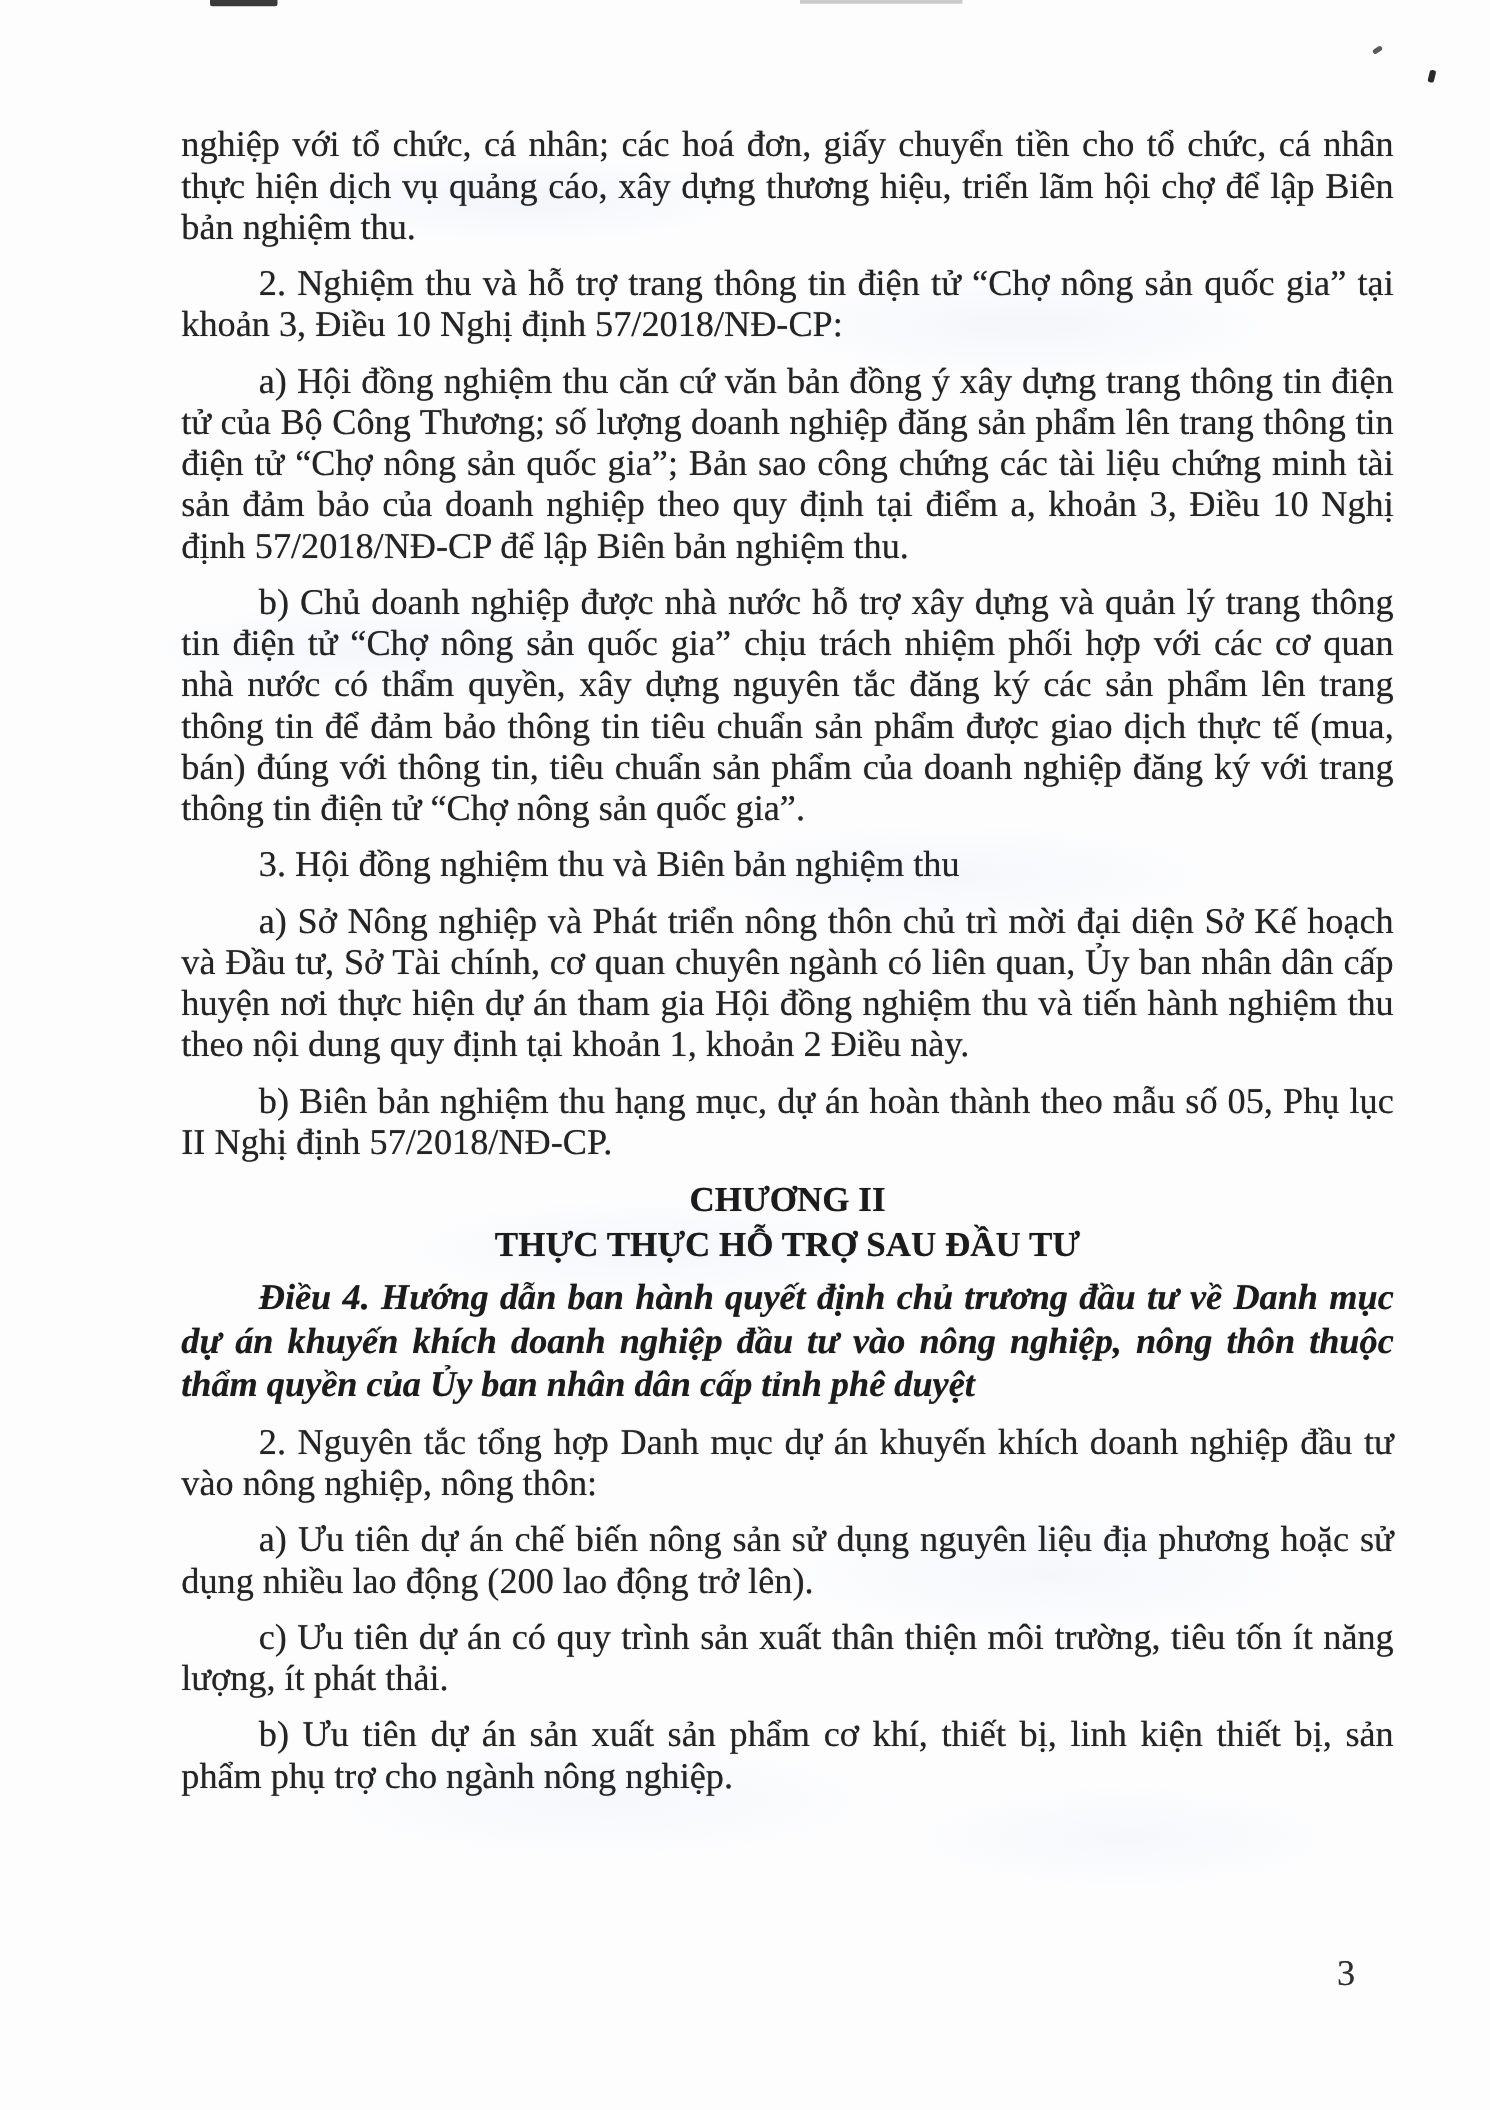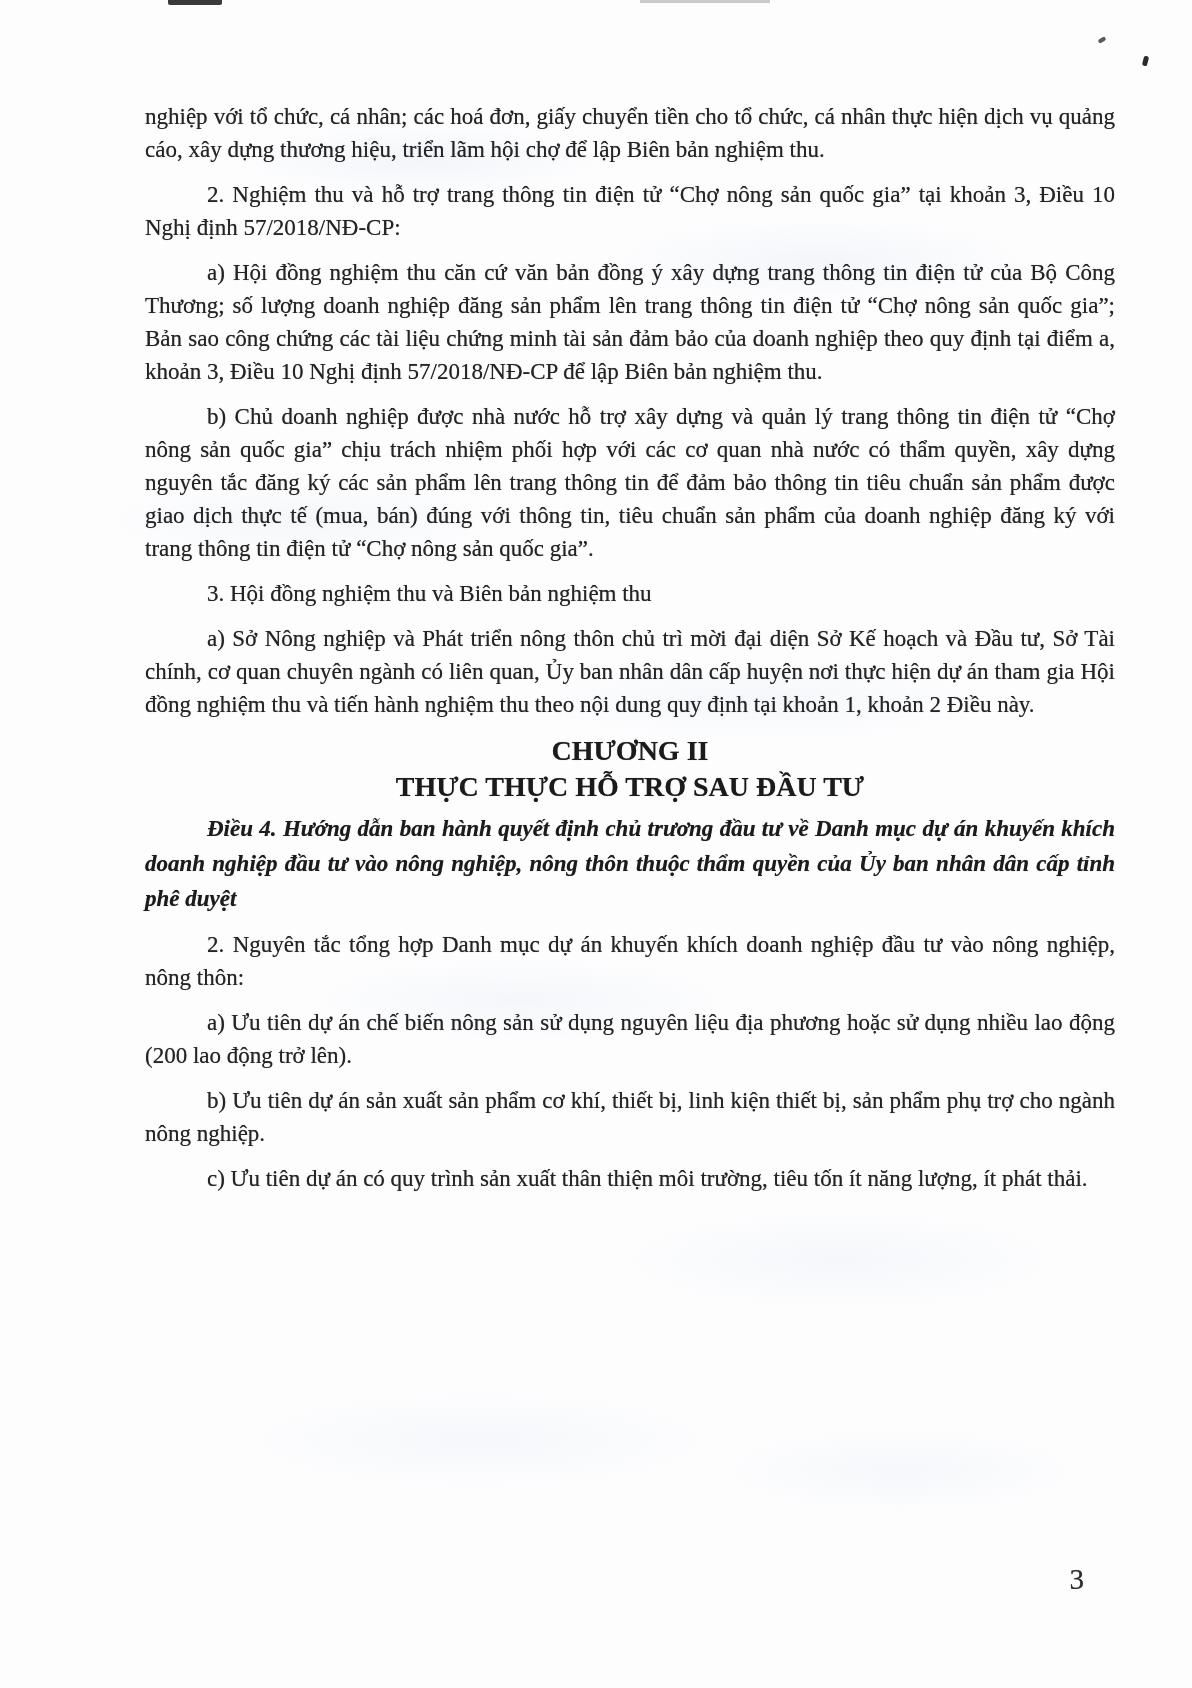--- a/index.html
+++ b/index.html
@@ -27,21 +27,21 @@
     color: #212121;
   }
   .content {
     position: absolute;
     left: 145px;
     top: 100px;
     width: 970px;
   }
   .content p {
     margin: 0 0 12px 0;
-    font-size: 23px;
+    font-size: 29px;
     line-height: 33px;
     text-align: justify;
     text-indent: 62px;
     color: #242424;
     text-shadow: 0 0 0.7px rgba(40,40,40,0.65);
   }
   .content p.no-indent {
     text-indent: 0;
   }
   .content p.bold {
@@ -130,33 +130,34 @@
 
     <p>a) Hội đồng nghiệm thu căn cứ văn bản đồng ý xây dựng trang thông tin điện tử của Bộ Công Thương; số lượng doanh nghiệp đăng sản phẩm lên trang thông tin điện tử “Chợ nông sản quốc gia”; Bản sao công chứng các tài liệu chứng minh tài sản đảm bảo của doanh nghiệp theo quy định tại điểm a, khoản 3, Điều 10 Nghị định 57/2018/NĐ-CP để lập Biên bản nghiệm thu.</p>
 
     <p>b) Chủ doanh nghiệp được nhà nước hỗ trợ xây dựng và quản lý trang thông tin điện tử “Chợ nông sản quốc gia” chịu trách nhiệm phối hợp với các cơ quan nhà nước có thẩm quyền, xây dựng nguyên tắc đăng ký các sản phẩm lên trang thông tin để đảm bảo thông tin tiêu chuẩn sản phẩm được giao dịch thực tế (mua, bán) đúng với thông tin, tiêu chuẩn sản phẩm của doanh nghiệp đăng ký với trang thông tin điện tử “Chợ nông sản quốc gia”.</p>
 
 
     <p>3. Hội đồng nghiệm thu và Biên bản nghiệm thu</p>
 
     <p>a) Sở Nông nghiệp và Phát triển nông thôn chủ trì mời đại diện Sở Kế hoạch và Đầu tư, Sở Tài chính, cơ quan chuyên ngành có liên quan, Ủy ban nhân dân cấp huyện nơi thực hiện dự án tham gia Hội đồng nghiệm thu và tiến hành nghiệm thu theo nội dung quy định tại khoản 1, khoản 2 Điều này.</p>
 
+    <p>b) Biên bản nghiệm thu hạng mục, dự án hoàn thành theo mẫu số 05, Phụ lục II Nghị định 57/2018/NĐ-CP.</p>
 
     <div class="chapter-block">
       <p>CHƯƠNG II</p>
       <p>THỰC THỰC HỖ TRỢ SAU ĐẦU TƯ</p>
     </div>
 
     <p class="bold article-heading">Điều 4. Hướng dẫn ban hành quyết định chủ trương đầu tư về Danh mục dự án khuyến khích doanh nghiệp đầu tư vào nông nghiệp, nông thôn thuộc thẩm quyền của Ủy ban nhân dân cấp tỉnh phê duyệt</p>
 
     <p>2. Nguyên tắc tổng hợp Danh mục dự án khuyến khích doanh nghiệp đầu tư vào nông nghiệp, nông thôn:</p>
 
     <p>a) Ưu tiên dự án chế biến nông sản sử dụng nguyên liệu địa phương hoặc sử dụng nhiều lao động (200 lao động trở lên).</p>
 
+    <p>c) Ưu tiên dự án có quy trình sản xuất thân thiện môi trường, tiêu tốn ít năng lượng, ít phát thải.</p>
+
     <p>b) Ưu tiên dự án sản xuất sản phẩm cơ khí, thiết bị, linh kiện thiết bị, sản phẩm phụ trợ cho ngành nông nghiệp.</p>
-
-    <p>c) Ưu tiên dự án có quy trình sản xuất thân thiện môi trường, tiêu tốn ít năng lượng, ít phát thải.</p>
 
   </div>
 
   <div class="page-number">3</div>
 
 </div>
 
 </body></html>

